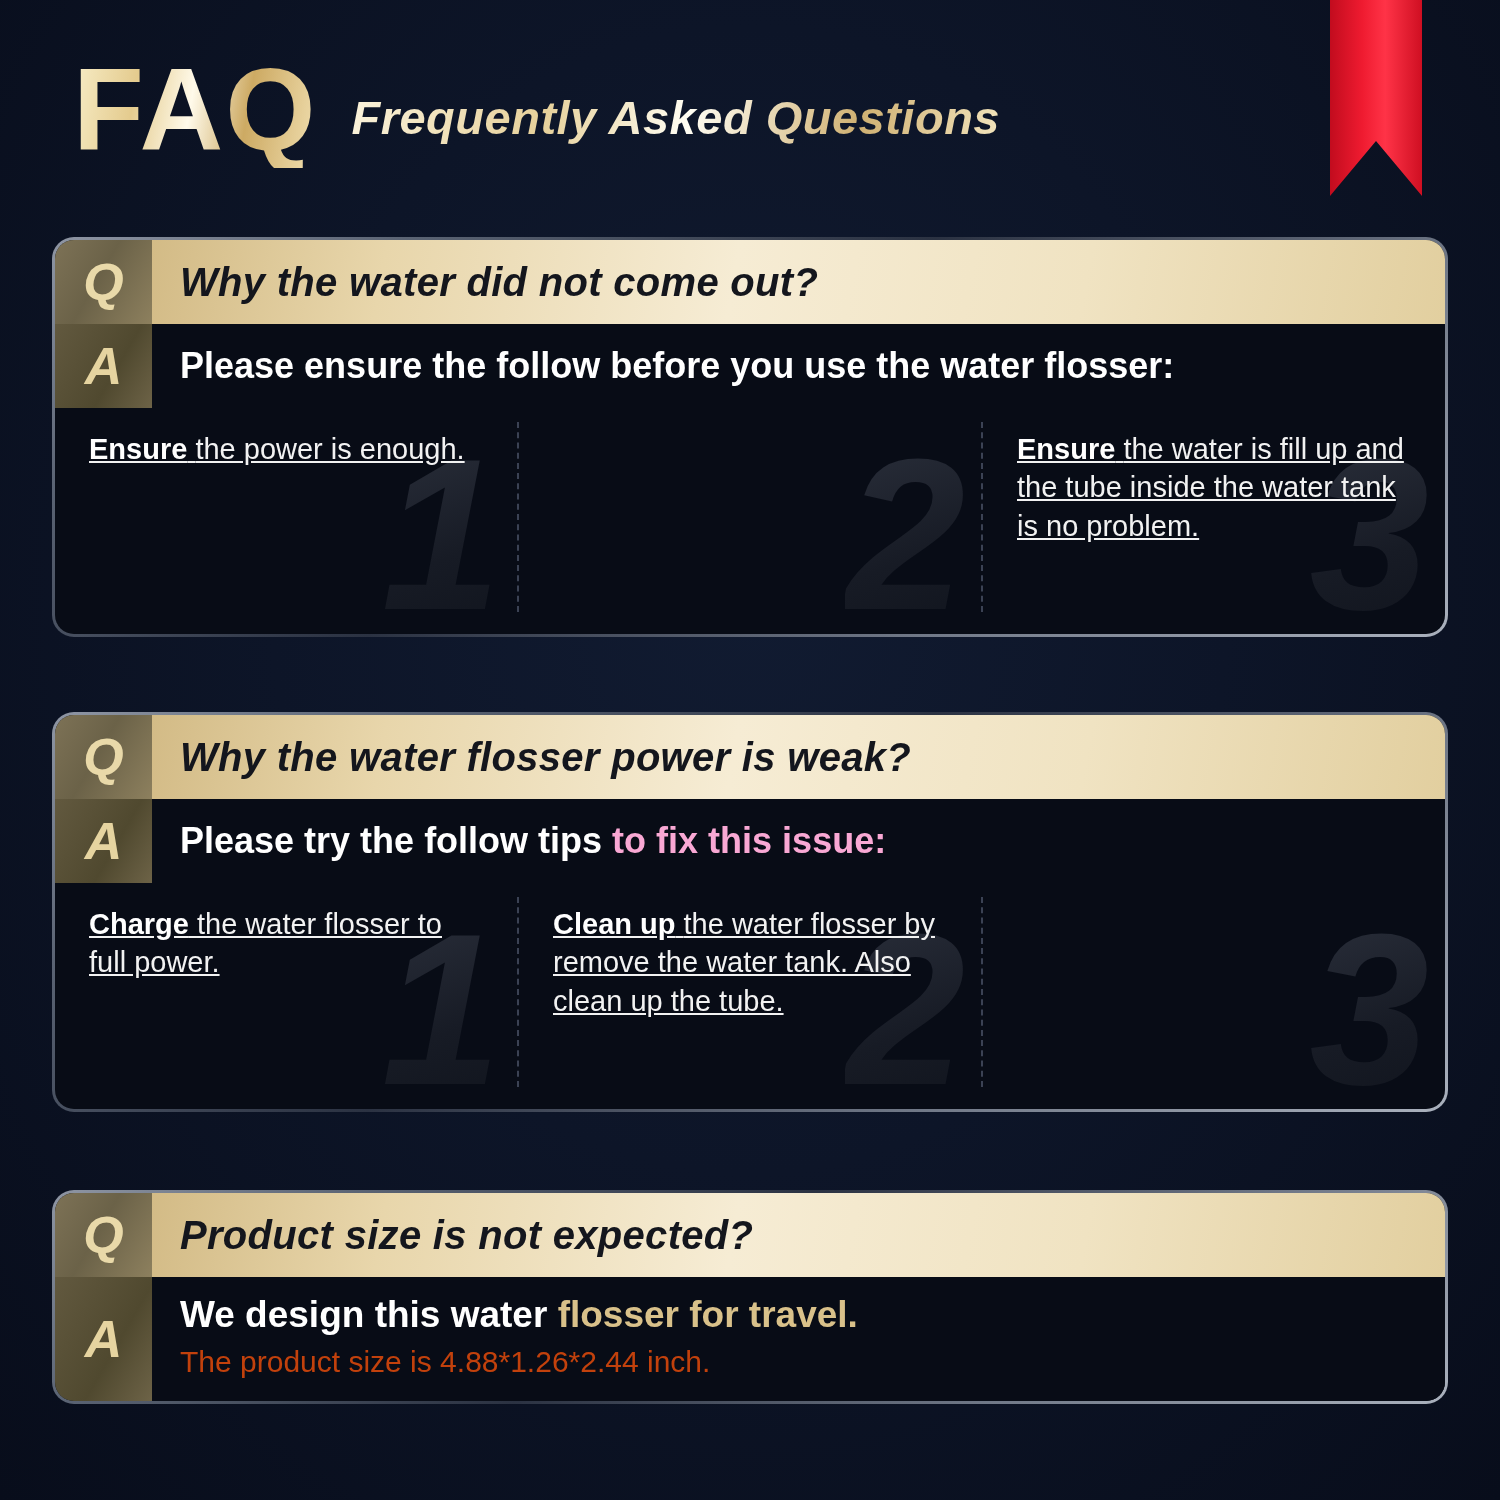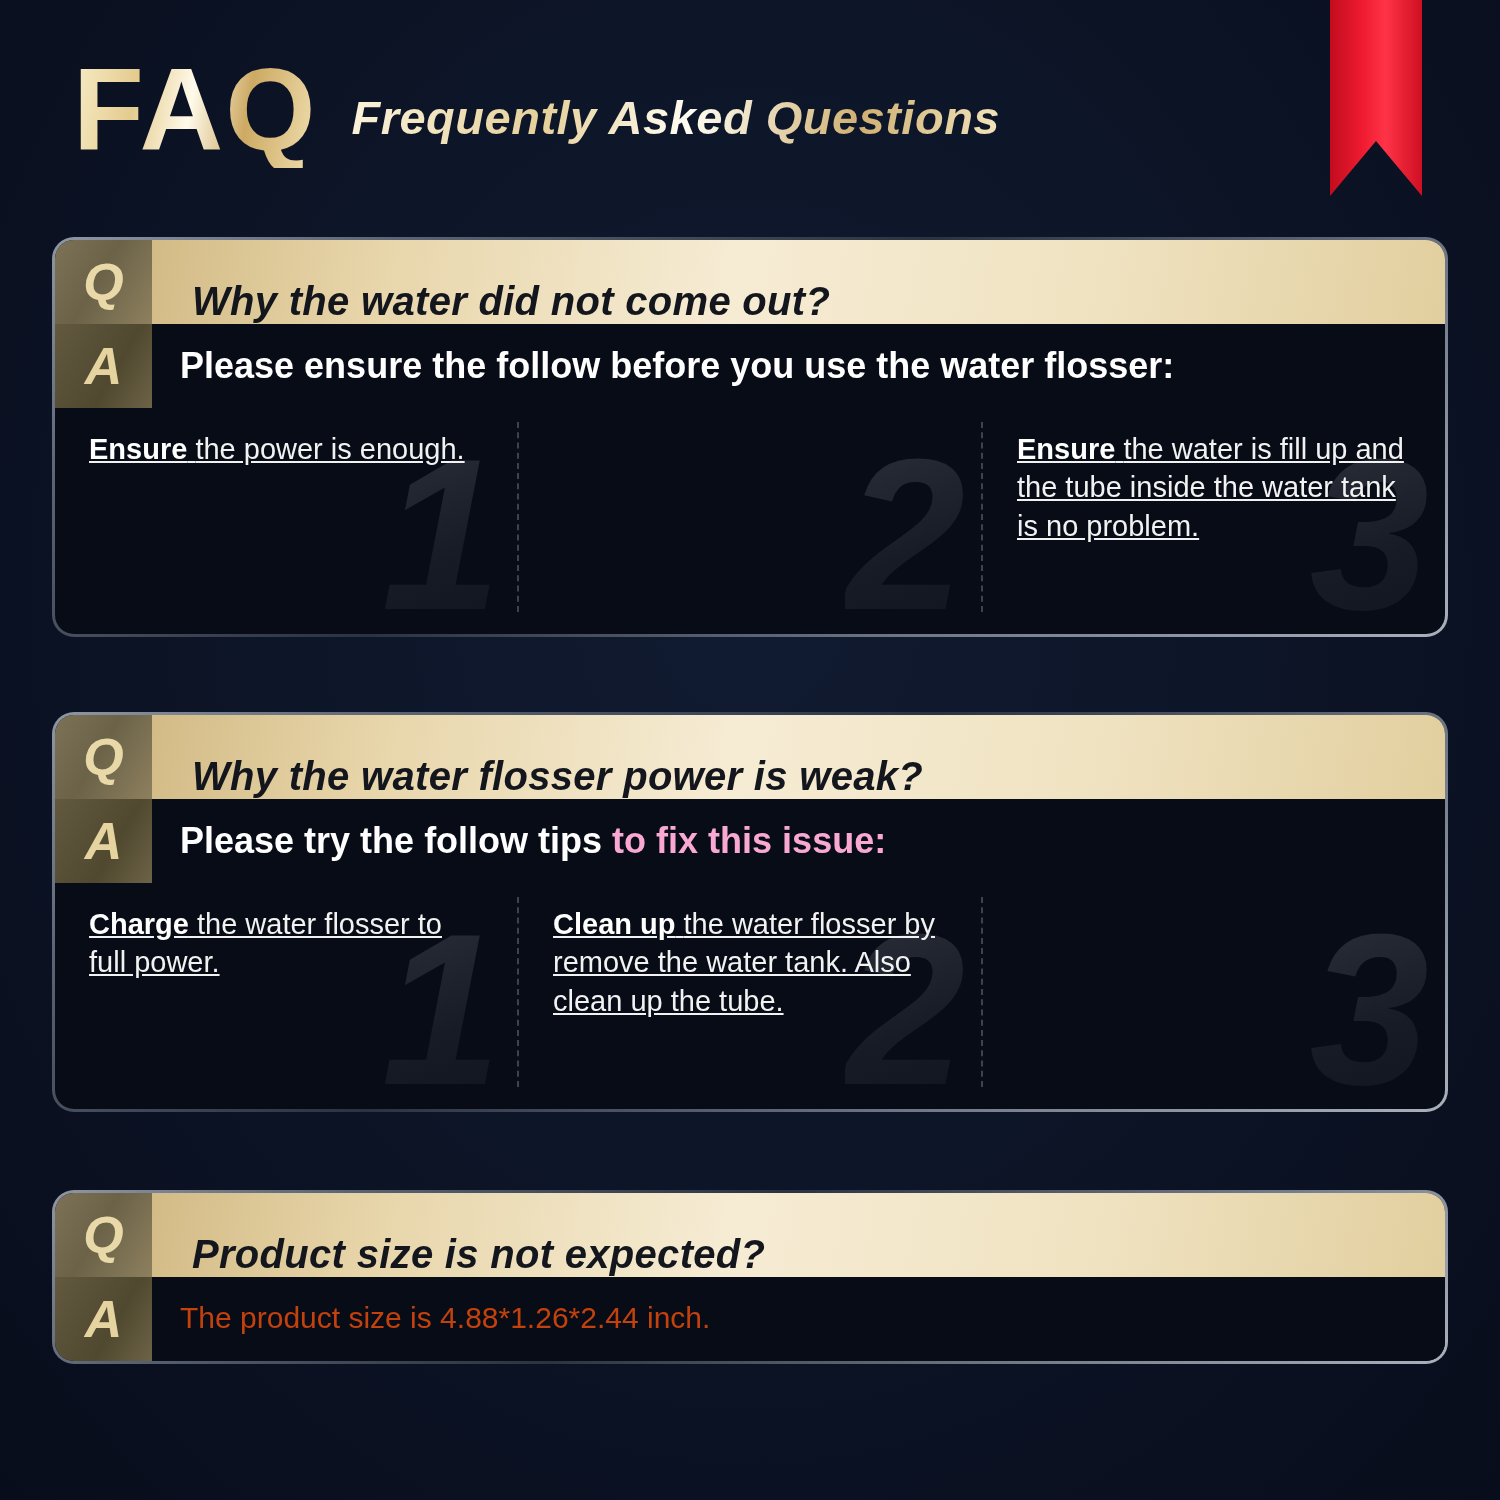--- a/index.html
+++ b/index.html
@@ -107,22 +107,22 @@
     background: linear-gradient(120deg, #60583f 0%, #4b4staging 50%, #6a6046 100%);
     background: linear-gradient(120deg, #615840 0%, #4c4staging 100%);
     background: linear-gradient(120deg, #62593f 0%, #50492f 60%, #6d6347 100%);
     color: #e6d4a0;
   }
 
   .q-bar {
     flex: 1 1 auto;
     background: linear-gradient(100deg, #d3bb86 0%, #e8d6ab 18%, #f6ecd4 45%, #f0e3c2 72%, #e2cf9f 100%);
     display: flex;
-    align-items: flex-end;
-    padding-left: 40px;
+    align-items: center;
+    padding-left: 28px;
     padding-right: 20px;
   }
   .q-text {
     font-size: 40px;
     font-weight: bold;
     font-style: italic;
     color: #14161d;
     letter-spacing: 0.3px;
   }
 
@@ -315,18 +315,19 @@
     <div class="row">
       <div class="badge badge-q">Q</div>
       <div class="q-bar">
         <span class="q-text">Product size is not expected?</span>
       </div>
     </div>
 
     <div class="row">
       <div class="badge badge-a">A</div>
       <div class="a-block">
+        <div class="line1"><span>We design this water </span><span class="gold">flosser for travel.</span></div>
         <div class="line2">The product size is 4.88*1.26*2.44 inch.</div>
       </div>
     </div>
 
   </div>
 </div>
 
 </body></html>

